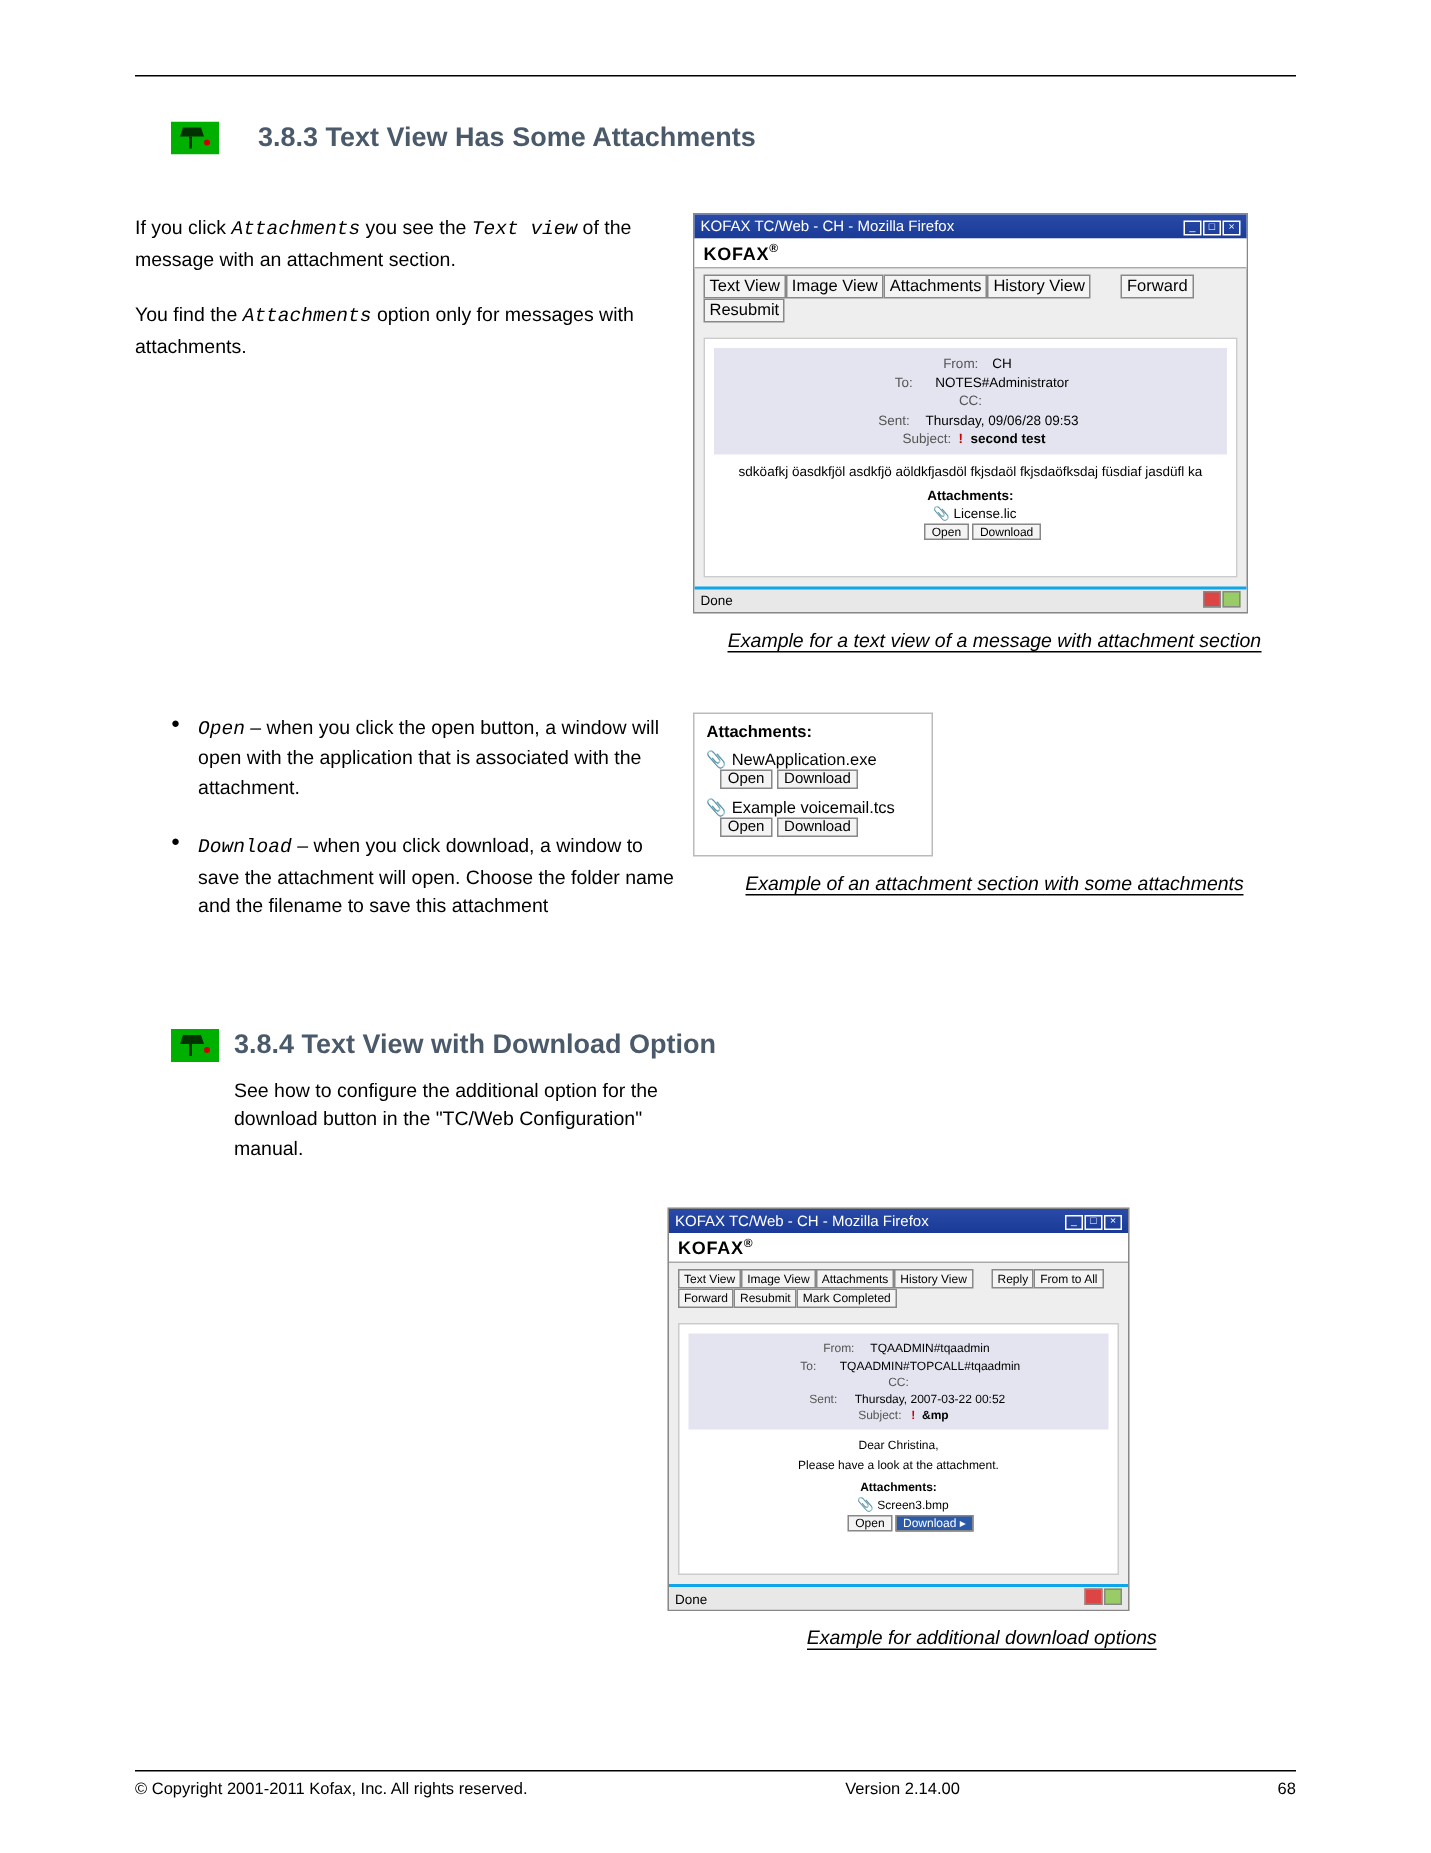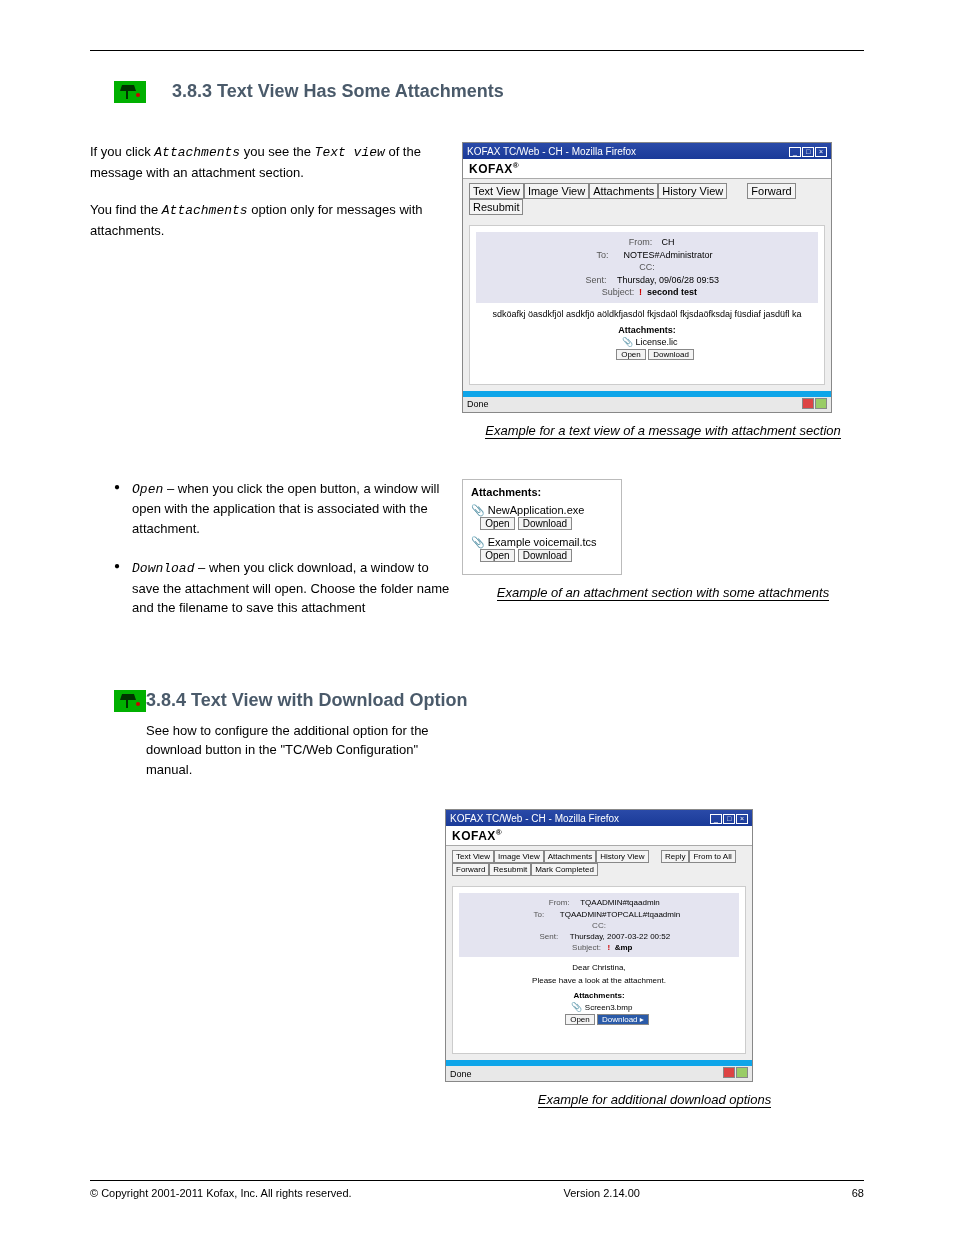--- a/index.html
+++ b/index.html
@@ -28,21 +28,21 @@
   .tabbar .tabbtn, .tabbar .actbtn { display: inline-block; border: 1px solid #888; background: #f4f4f4; padding: 1px 3px; margin-right: 0px; }
   .tabbar .spacer { display:inline-block; width:14px; }
   .msg-body { background: #fff; margin: 6px; border: 1px solid #ccc; padding: 6px; font-size: 9px; text-align: center; }
   .msg-body .hdrs { background: #e4e4f0; padding: 4px 6px; margin-bottom: 6px; font-size: 9px; line-height: 1.4; }
   .msg-body .hdrs .lbl { display: inline-block; width: 42px; color: #555; }
   .msg-body .attach-h { font-weight: bold; margin: 6px 0 2px 0; }
   .msg-body .attline { margin: 2px 0 2px 6px; }
   .msg-body .attline .clip { font-size: 9px; margin-right: 2px; }
   .msg-body .attbtns { margin-left: 16px; }
   .msg-body .attbtns .btn { display: inline-block; border: 1px solid #888; background: #f4f4f4; padding: 0 4px; font-size: 8px; }
-  .statusbar { background: #e8e8e8; border-top: 6px solid #0ea5e9; font-size: 9px; padding: 1px 4px; display: flex; justify-content: space-between; align-items: center; }
+  .statusbar { background: #e8e8e8; border-top: 2px solid #0ea5e9; font-size: 9px; padding: 1px 4px; display: flex; justify-content: space-between; align-items: center; }
   .statusbar .icons span { display:inline-block; width:12px; height:11px; border:1px solid #888; margin-left:1px; }
   .panel2 { border: 1px solid #bbb; background: #fff; padding: 6px 8px; font-size: 11px; }
   .panel2 .ah { font-weight: bold; margin-bottom: 4px; }
   .panel2 .row { margin: 6px 0; }
   .panel2 .btn { display: inline-block; border: 1px solid #888; background: #f4f4f4; padding: 0 4px; font-size: 10px; }
   .caption-underline { border-bottom: 1px solid #000; display: inline-block; padding-bottom: 0px; }
   .dl-btn-hi { background: #2a5aa8 !important; color: #fff; }
   .footer { position: absolute; left: 90px; right: 90px; bottom: 36px; font-size: 11px; color: #000; }
   .footer-line { border-top: 1px solid #000; margin-bottom: 6px; }
   .footer-row { display: flex; justify-content: space-between; }
@@ -132,21 +132,21 @@
         </div>
         <div class="row">
           <span>📎</span> <span>Example voicemail.tcs</span><br>
           &nbsp;&nbsp;&nbsp;<span class="btn">Open</span> <span class="btn">Download</span>
         </div>
       </div>
       <div class="fig-caption"><span class="caption-underline">Example of an attachment section with some attachments</span></div>
     </div>
   </div>
 
-  <div style="display:flex; align-items:flex-start; margin-left:24px; margin-top:60px; margin-bottom:8px;">
+  <div style="display:flex; align-items:flex-start; gap:10px; margin-left:24px; margin-top:60px; margin-bottom:8px;">
     <span class="push-icon">
       <svg viewBox="0 0 32 22">
           <rect x="0" y="0" width="32" height="22" fill="#00b000"></rect>
           <polygon points="8,4 20,4 22,10 6,10" fill="#003300"></polygon>
           <rect x="12" y="10" width="2" height="8" fill="#003300"></rect>
           <circle cx="24" cy="14" r="2" fill="#cc0000"></circle>
         </svg>
     </span>
     <div>
       <div class="section-title" style="margin-bottom:10px;">3.8.4 Text View with Download Option</div>

